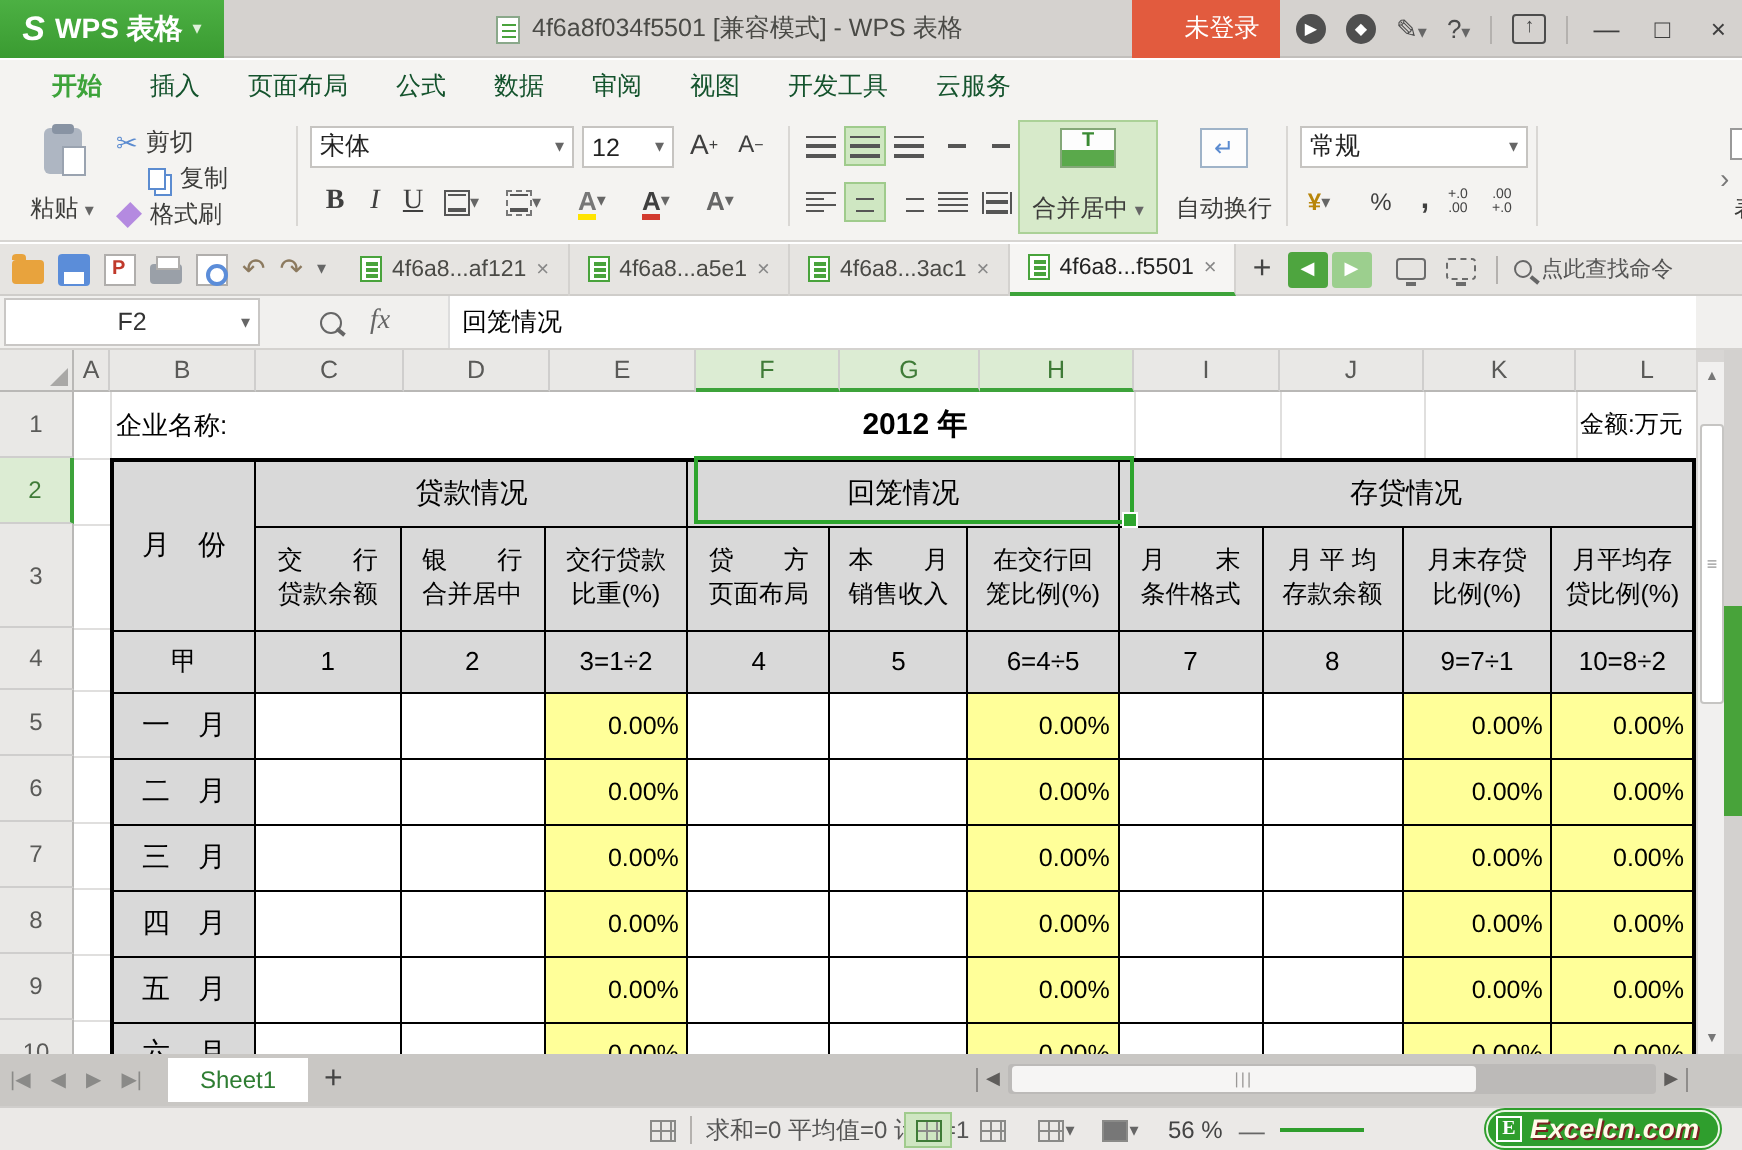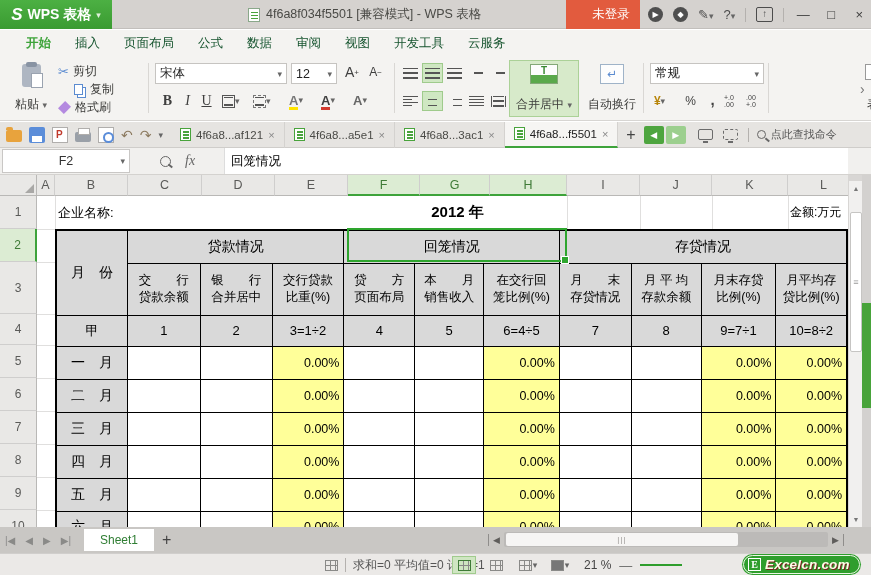--- a/index.html
+++ b/index.html
@@ -499,21 +499,21 @@
 合并居中</td>
           <td class="h head3">交行贷款
 比重(%)</td>
           <td class="h head3">贷　　方
 页面布局</td>
           <td class="h head3">本　　月
 销售收入</td>
           <td class="h head3">在交行回
 笼比例(%)</td>
           <td class="h head3">月　　末
-存贷情况</td>
+条件格式</td>
           <td class="h head3">月 平 均
 存款余额</td>
           <td class="h head3">月末存贷
 比例(%)</td>
           <td class="h head3">月平均存
 贷比例(%)</td>
         </tr>
         <tr style="height:31px;">
           <td class="h code">甲</td>
           <td class="h code">1</td>
@@ -653,21 +653,21 @@
           <span class="gridic"></span>
         </span>
       <span class="vbtn">
           <span class="gridic"></span>
           <span class="caret">▾</span>
         </span>
       <span class="vbtn">
           <span class="gridic" style="background:#777;"></span>
           <span class="caret">▾</span>
         </span>
-      <span class="zoomtxt">21 %</span>
+      <span class="zoomtxt">56 %</span>
       <span class="zminus">—</span>
       <span class="logo-line"></span>
     </div>
     <div class="logo">
       <span class="logo-e">E</span>
       <span class="logo-t">Excelcn.com</span>
     </div>
   </div>
 
 </div>

